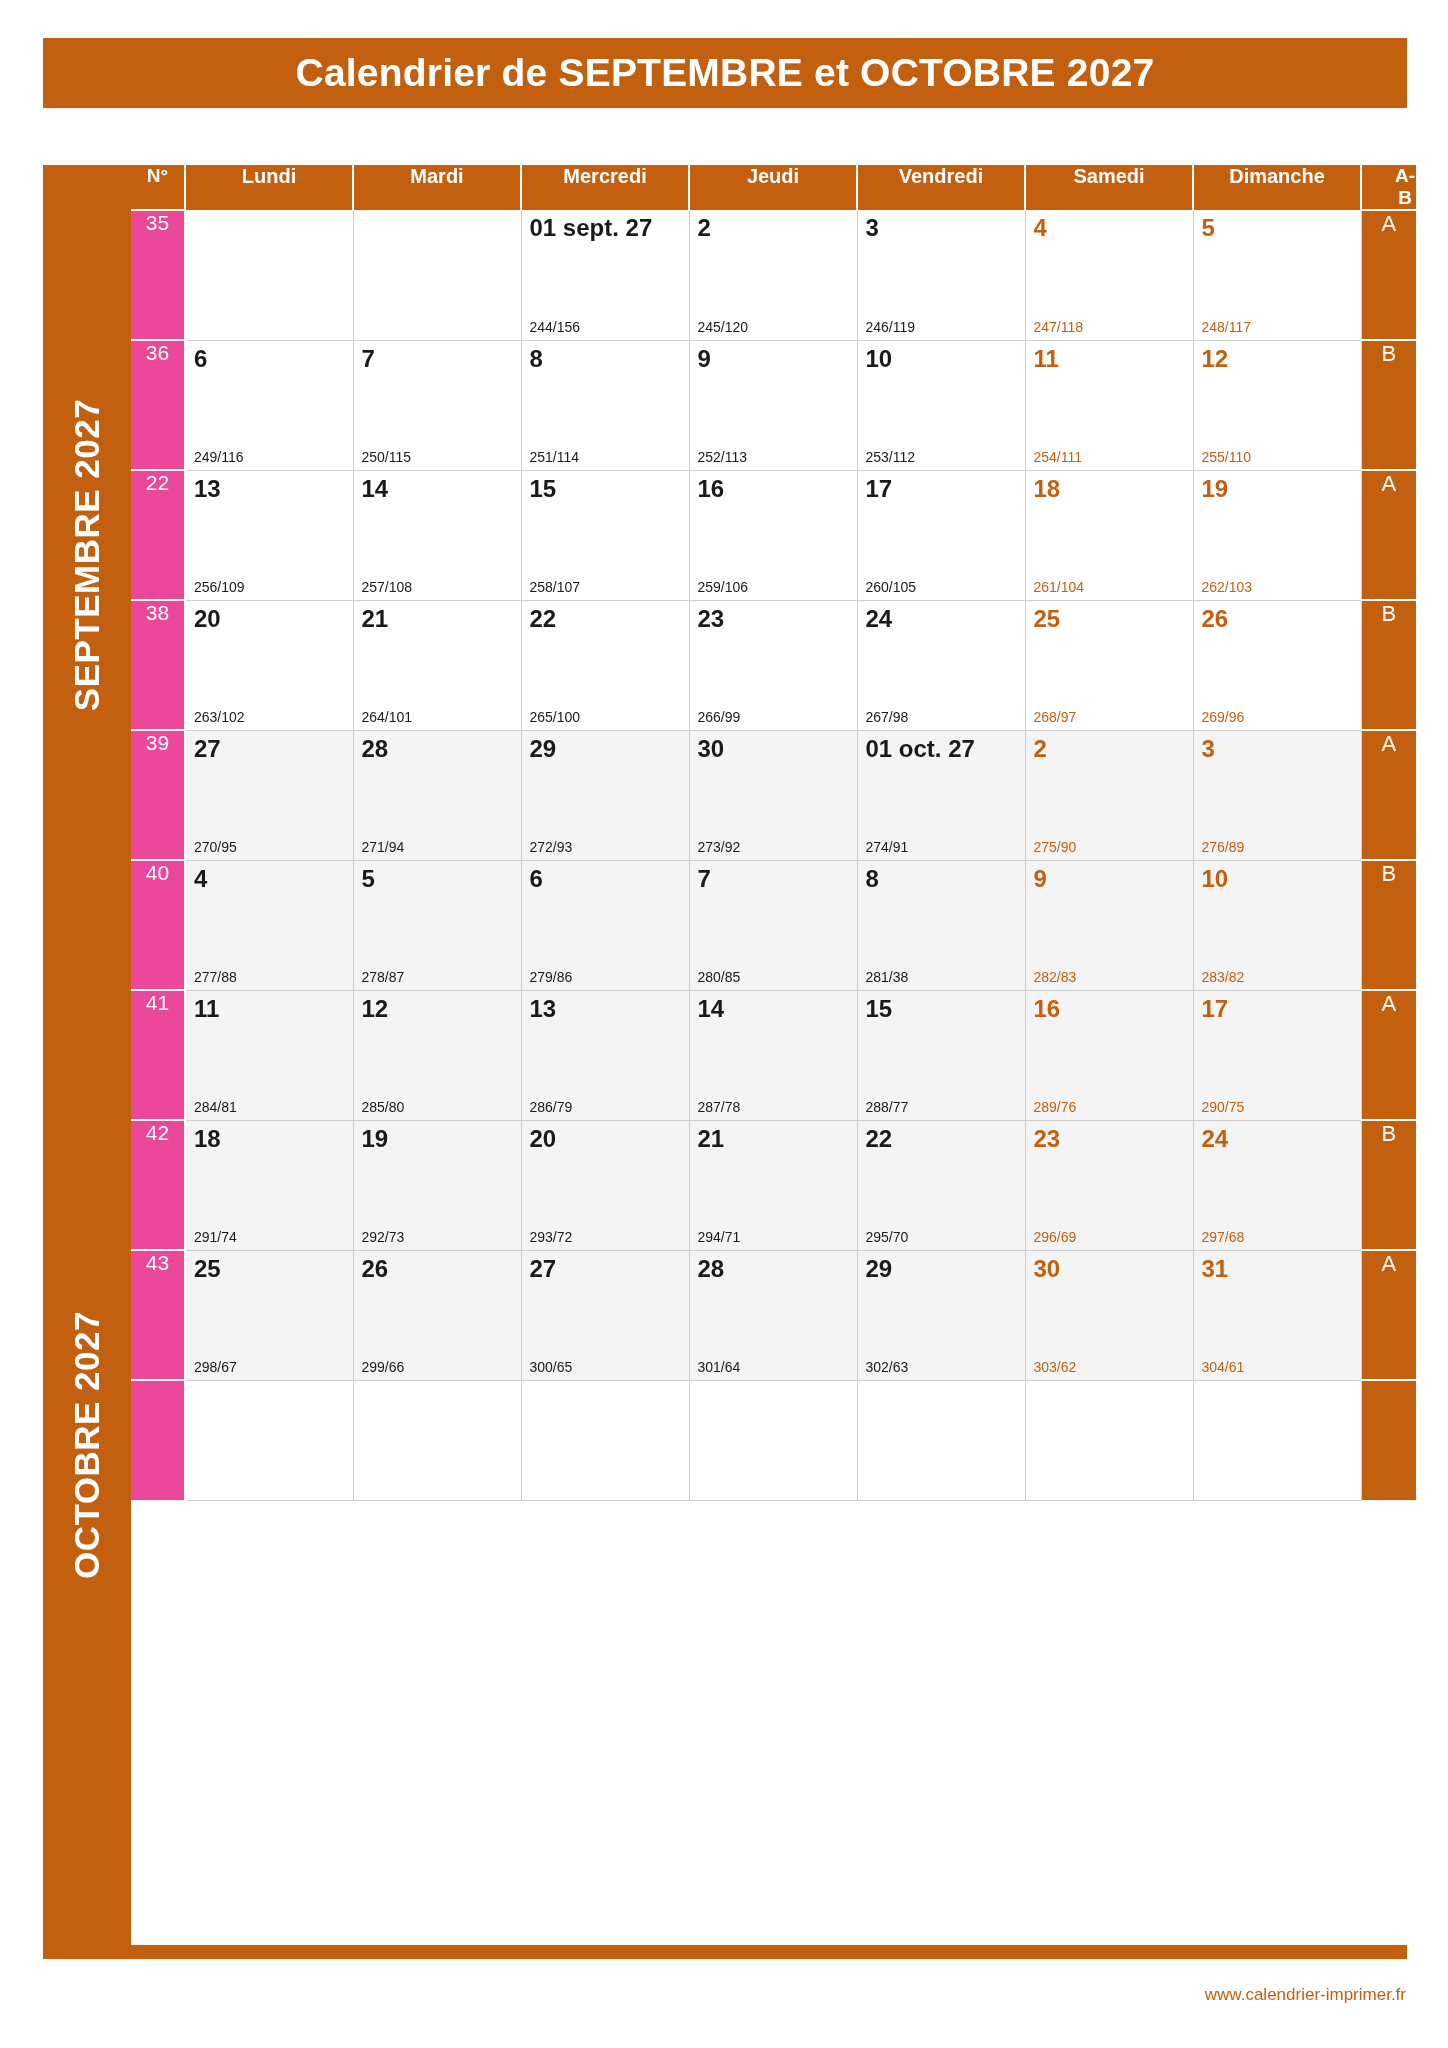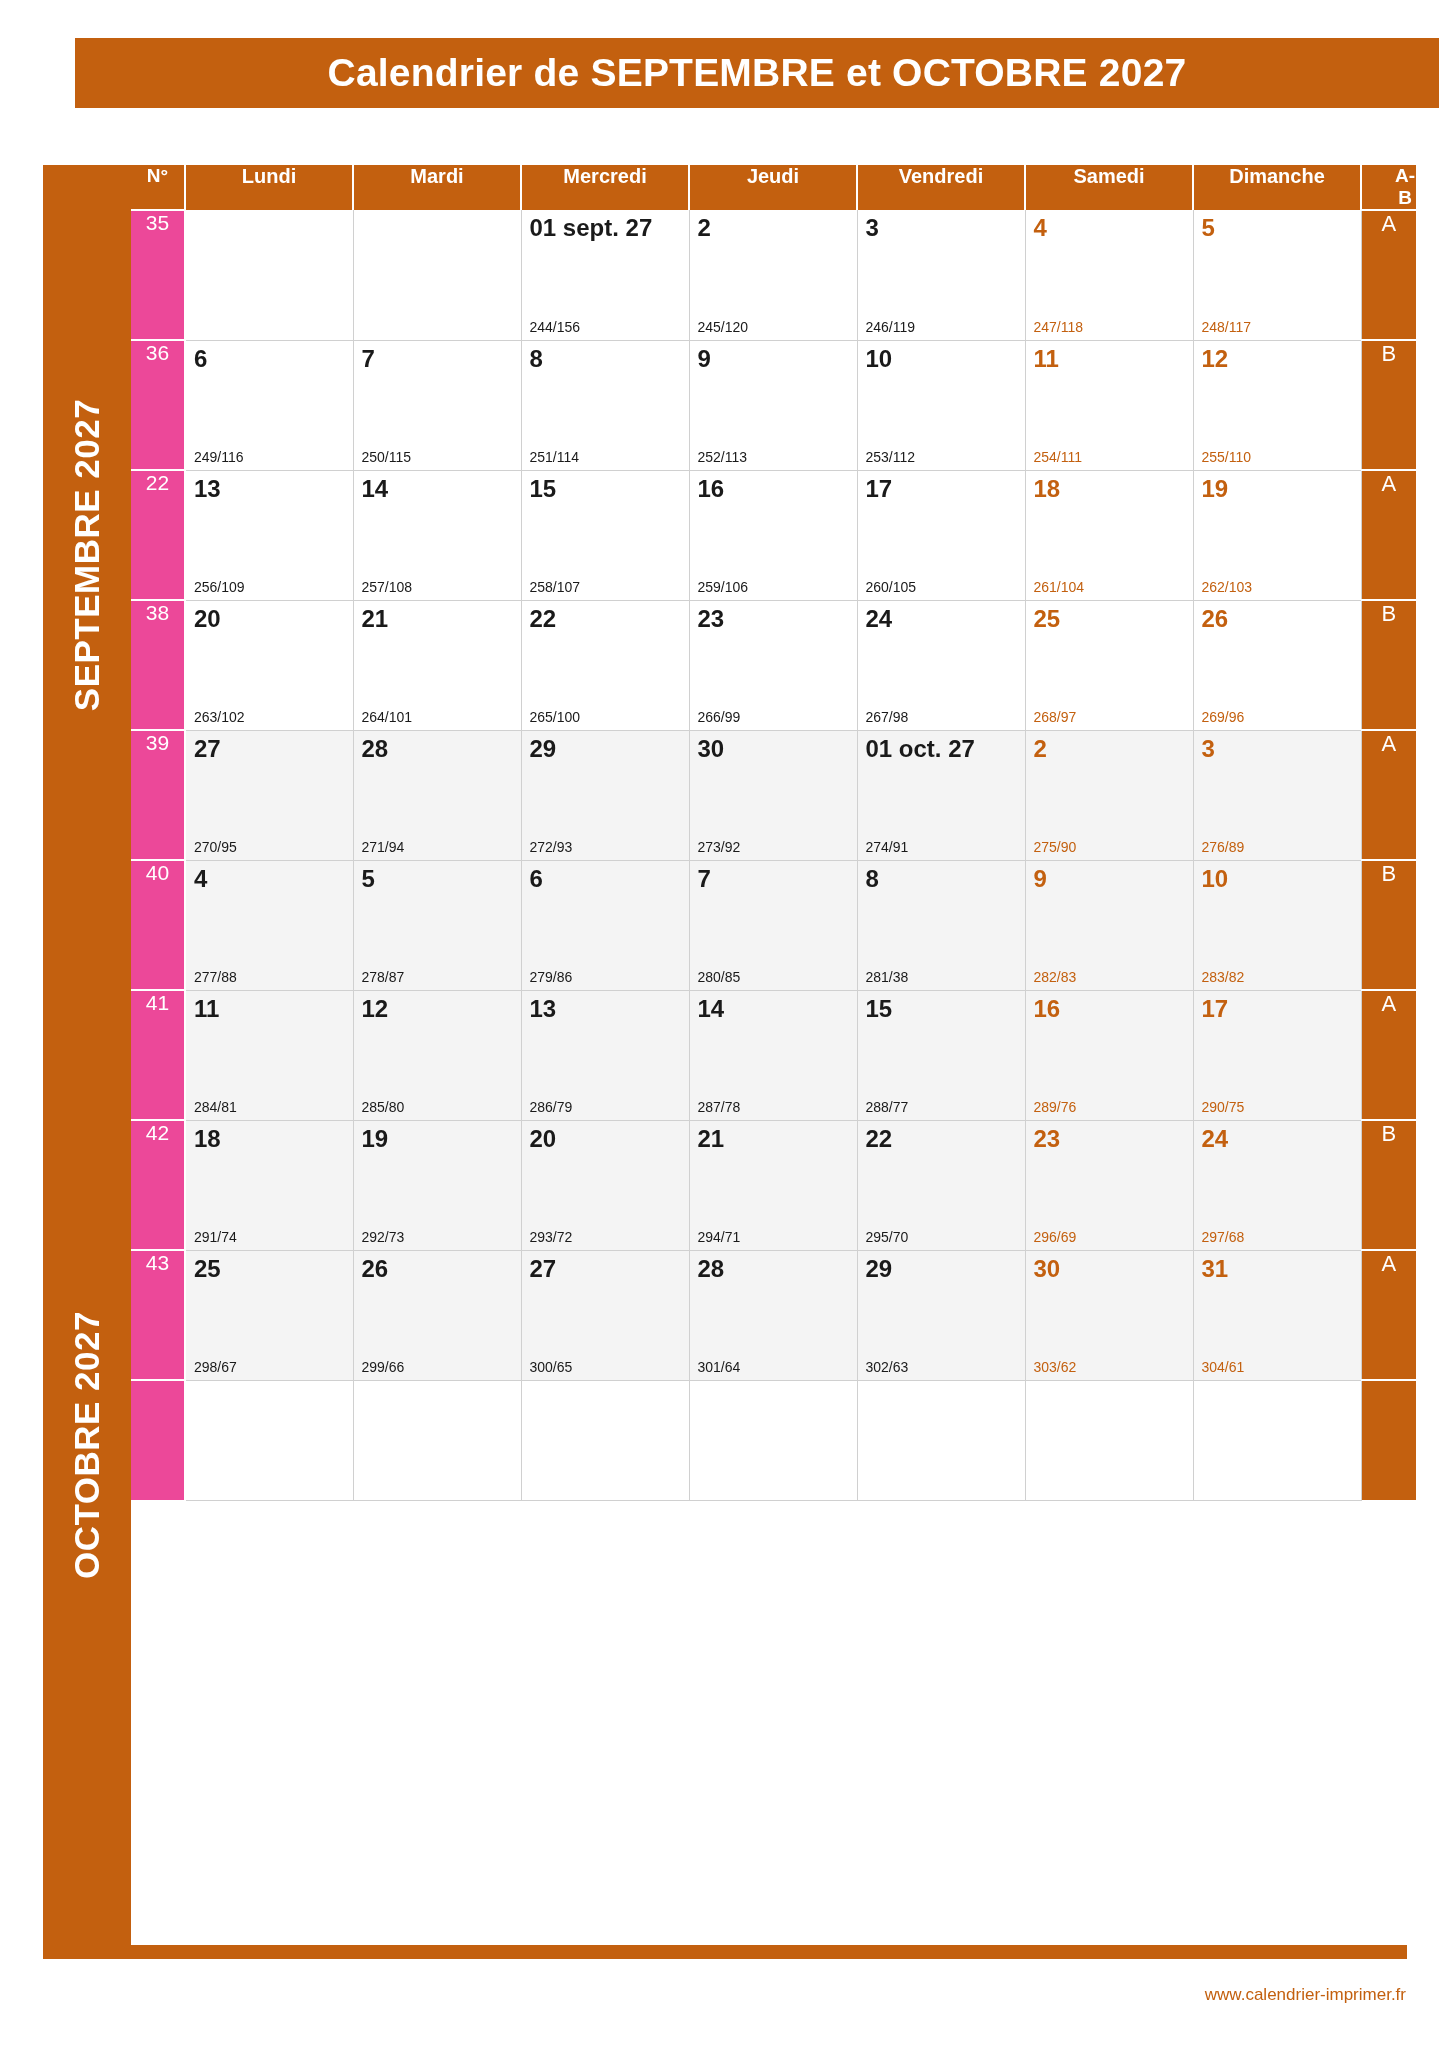--- a/index.html
+++ b/index.html
@@ -27,21 +27,20 @@
   .title-bar {
     position: absolute;
     left: 43px;
     top: 38px;
     width: 1364px;
     height: 70px;
     background: #c3600f;
     display: flex;
     align-items: center;
     justify-content: center;
-    margin-left: 32px;
   }
   .title-text {
     color: #ffffff;
     font-size: 39px;
     font-weight: bold;
     letter-spacing: 0.2px;
     white-space: nowrap;
   }
 
   

